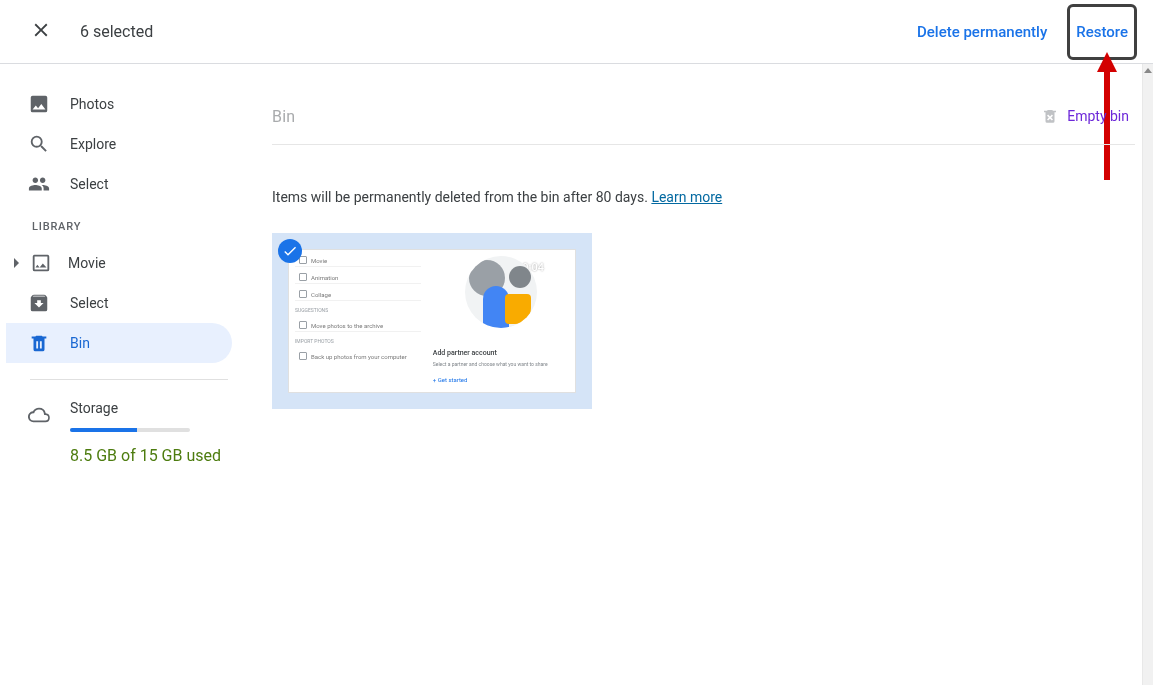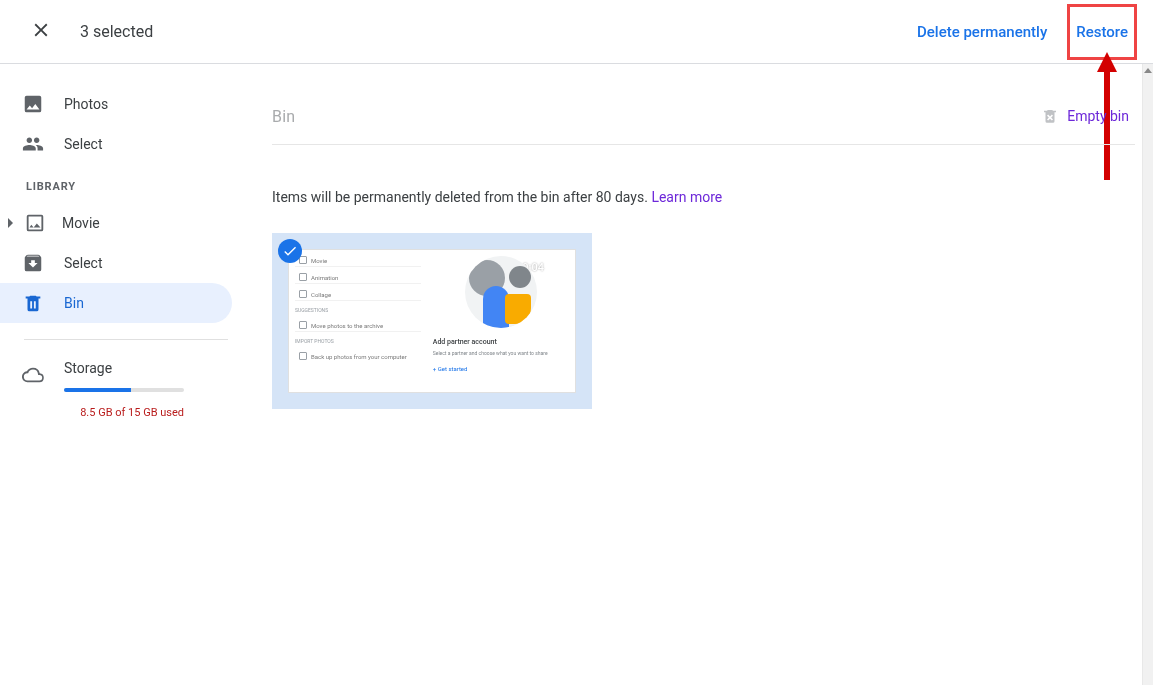--- a/index.html
+++ b/index.html
@@ -27,73 +27,73 @@
     .sel-count { font-size: 16px; color: #3c4043; }
     .topbar .right { display: flex; align-items: center; gap: 12px; }
     .act-link {
       color: #1a73e8;
       font-size: 15px;
       font-weight: 500;
       padding: 6px 8px;
       cursor: pointer;
     }
     .highlight-red {
-      border: 3px solid #ef4444;
-      border-radius: 0;
+      border: 3px solid #404040;
+      border-radius: 6px;
       padding: 16px 6px;
     }
     .highlight-red .act-link { padding: 0; }
     
     .arrow-anno {
       position: absolute;
       top: 52px;
       left: 1097px;
       width: 20px;
       height: 130px;
       pointer-events: none;
     }
     
     .main { display: flex; height: calc(100% - 64px); }
-    .sidebar { width: 252px; padding-top: 20px; padding-left: 0; }
+    .sidebar { width: 252px; padding-top: 20px; padding-left: 6px; }
     .nav-item {
       display: flex; align-items: center; gap: 20px;
       height: 40px; padding-left: 22px;
       border-radius: 0 20px 20px 0; cursor: pointer;
       font-size: 14px; color: #3c4043; margin-right: 20px;
     }
     .nav-item svg { width: 22px; height: 22px; fill: #5f6368; flex-shrink: 0; }
     .nav-item.active { background: #e8f0fe; color: #1967d2; }
     .nav-item.active svg { fill: #1967d2; }
     .nav-caret { display: flex; align-items: center; gap: 8px; padding-left: 6px; height: 40px; cursor: pointer; margin-right: 20px; }
     .nav-caret .caret { width: 10px; }
     .nav-caret svg.nav-icon { width: 22px; height: 22px; fill: #5f6368; }
     .nav-caret .label { font-size: 14px; color: #3c4043; margin-left: 8px; }
     .section-label {
       font-size: 11px; font-weight: 500; letter-spacing: .8px;
       color: #5f6368; padding: 16px 0 10px 26px;
     }
-    .section-label-hov { color:#5f6368;font-weight:bold; }
+    .section-label-hov { color:#5f6368; }
     .divider { border-top: 1px solid #e0e0e0; margin: 16px 24px 20px 24px; }
     .storage-block { padding-left: 22px; display:flex; align-items:flex-start; gap:20px; }
     .storage-block svg { width:22px; height:22px; fill:#5f6368; margin-top: 4px; }
     .storage-title { font-size:14px; color:#3c4043; }
     .storage-bar { width:120px; height:4px; background:#e0e0e0; border-radius:2px; margin-top:12px; overflow:hidden;}
     .storage-fill { height:100%; background:#1a73e8; width:56%; }
-    .storage-sub { font-size:11px; color:#b91c1c; margin-top:14px;text-align:right; }
+    .storage-sub { font-size:16px; color:#4d7c0f; margin-top:14px;text-align:right; }
 
     
     .content { flex:1; position:relative; }
     .content-inner { padding: 24px 8px 0 20px; }
     .bin-header { display:flex; justify-content:space-between; align-items:center; height:56px; padding:0 16px 0 0; }
     .bin-title { font-size:16px; color:#a9abad; letter-spacing:.2px; }
     .empty-bin { display:flex; align-items:center; gap:8px; color:#6d28d9; font-size:14px; cursor:default; }
     .empty-bin svg { width:18px; height:18px; fill:#c0c2c5; }
     .hr2 { border-top:1px solid #e6e6e6; margin:0 10px 44px 0; }
     .notice { font-size:14px; color:#3c4043; margin-bottom:28px; }
-    .notice a { color:#6d28d9; cursor:pointer; }
+    .notice a { color:#0369a1; text-decoration:underline; cursor:pointer; }
     
     .thumb-wrap { display:flex; }
     .thumb {
       width: 320px; height: 176px; background:#d5e4f7;
       padding: 16px; position: relative; cursor:pointer;
     }
     .check-badge {
       position:absolute; top:6px; left:6px; width:24px; height:24px;
       background:#1a73e8; border-radius:50%; display:flex; align-items:center; justify-content:center;
     }
@@ -108,39 +108,39 @@
     .ss-right { width:52%; display:flex; flex-direction:column; gap:4px; padding-top:2px;}
     .partner-circle { position:relative; width:72px; height:72px; border-radius:50%; overflow:hidden; align-self:center; background:#f1f3f4;}
     .pc-yellow{position:absolute; right:6px; bottom:4px; width:26px; height:30px; background:#f9ab00; border-radius:4px 4px 16px 4px;}
     .pc-blue{position:absolute; left:18px; bottom:0; width:26px; height:42px; background:#4285f4; border-radius:13px 13px 0 0;}
     .pc-grey1{position:absolute; left:4px; top:4px; width:36px; height:36px; background:#9aa0a6; border-radius:50%;}
     .pc-grey2{position:absolute; right:6px; top:10px; width:22px; height:22px; background:#80868b; border-radius:50%;}
     .play-overlay{position:absolute; top:24px; right:24px; display:flex; align-items:center; gap:4px;}
     .play-time{color:#fff; font-size:11px; font-weight:500; text-shadow:0 0 2px rgba(0,0,0,.4);}
     .play-btn{width:20px;height:20px;border:2px solid #fff;border-radius:50%;display:flex;align-items:center;justify-content:center;}
     .play-btn::after{content:"";border-left:7px solid #fff;border-top:4px solid transparent;border-bottom:4px solid transparent;margin-left:2px;}
-    .ss-txt-title{font-size:7px; color:#3c4043; font-weight:500; margin-top:6px;}
+    .ss-txt-title{font-size:7px; color:#3c4043; font-weight:500; margin-top:17px;}
     .ss-txt-sub{font-size:5px; color:#80868b; line-height:1.3;}
     .ss-link{font-size:6px; color:#1a73e8; margin-top:4px;}
     
     .scroll-hint{position:absolute; top:0; right:0; width:11px; height:100%; background:#f1f1f1; border-left:1px solid #e8e8e8;}
     .scroll-arrow{position:absolute; top:2px; right:1px; width:9px; height:9px; display:flex;align-items:center;justify-content:center;}
     .scroll-arrow::after{content:"";border-left:4px solid transparent;border-right:4px solid transparent;border-bottom:5px solid #888;}
   </style>
 </head>
 <body>
 
 <div class="topbar">
   <div class="left">
     <div class="close-x">
       <svg viewBox="0 0 24 24">
           <path d="M19 6.41 17.59 5 12 10.59 6.41 5 5 6.41 10.59 12 5 17.59 6.41 19 12 13.41 17.59 19 19 17.59 13.41 12z"></path>
         </svg>
     </div>
-    <div class="sel-count">3 selected</div>
+    <div class="sel-count">6 selected</div>
   </div>
   <div class="right">
     <div class="act-link">Delete permanently</div>
     <div class="highlight-red">
       <div class="act-link">Restore</div>
     </div>
   </div>
 </div>
 
 <svg class="arrow-anno" viewBox="0 0 20 130" preserveAspectRatio="none">
@@ -148,20 +148,26 @@
 </svg>
 
 <div class="main">
 
   <div class="sidebar">
     <div class="nav-item">
       <svg viewBox="0 0 24 24">
           <path d="M21 19V5a2 2 0 0 0-2-2H5a2 2 0 0 0-2 2v14a2 2 0 0 0 2 2h14a2 2 0 0 0 2-2zM8.5 13.5l2.5 3 3.5-4.5L19 18H5l3.5-4.5z"></path>
         </svg>
       <span>Photos</span>
+    </div>
+    <div class="nav-item">
+      <svg viewBox="0 0 24 24">
+          <path d="M15.5 14h-.79l-.28-.27A6.471 6.471 0 0 0 16 9.5 6.5 6.5 0 1 0 9.5 16c1.61 0 3.09-.59 4.23-1.57l.27.28v.79L19 20.49 20.49 19 15.5 14zM9.5 14A4.5 4.5 0 1 1 14 9.5 4.5 4.5 0 0 1 9.5 14z"></path>
+        </svg>
+      <span>Explore</span>
     </div>
     <div class="nav-item">
       <svg viewBox="0 0 24 24">
           <path d="M16 11c1.66 0 3-1.34 3-3s-1.34-3-3-3-3 1.34-3 3 1.34 3 3 3zm-8 0c1.66 0 3-1.34 3-3S9.66 5 8 5 5 6.34 5 8s1.34 3 3 3zm0 2c-2.33 0-7 1.17-7 3.5V19h14v-2.5C15 14.17 10.33 13 8 13zm8 0c-.29 0-.62.02-.97.05C16.19 13.89 17 15.02 17 16.5V19h6v-2.5c0-2.33-4.67-3.5-7-3.5z"></path>
         </svg>
       <span>Select</span>
     </div>
 
     <div class="section-label section-label-hov">LIBRARY</div>
 

